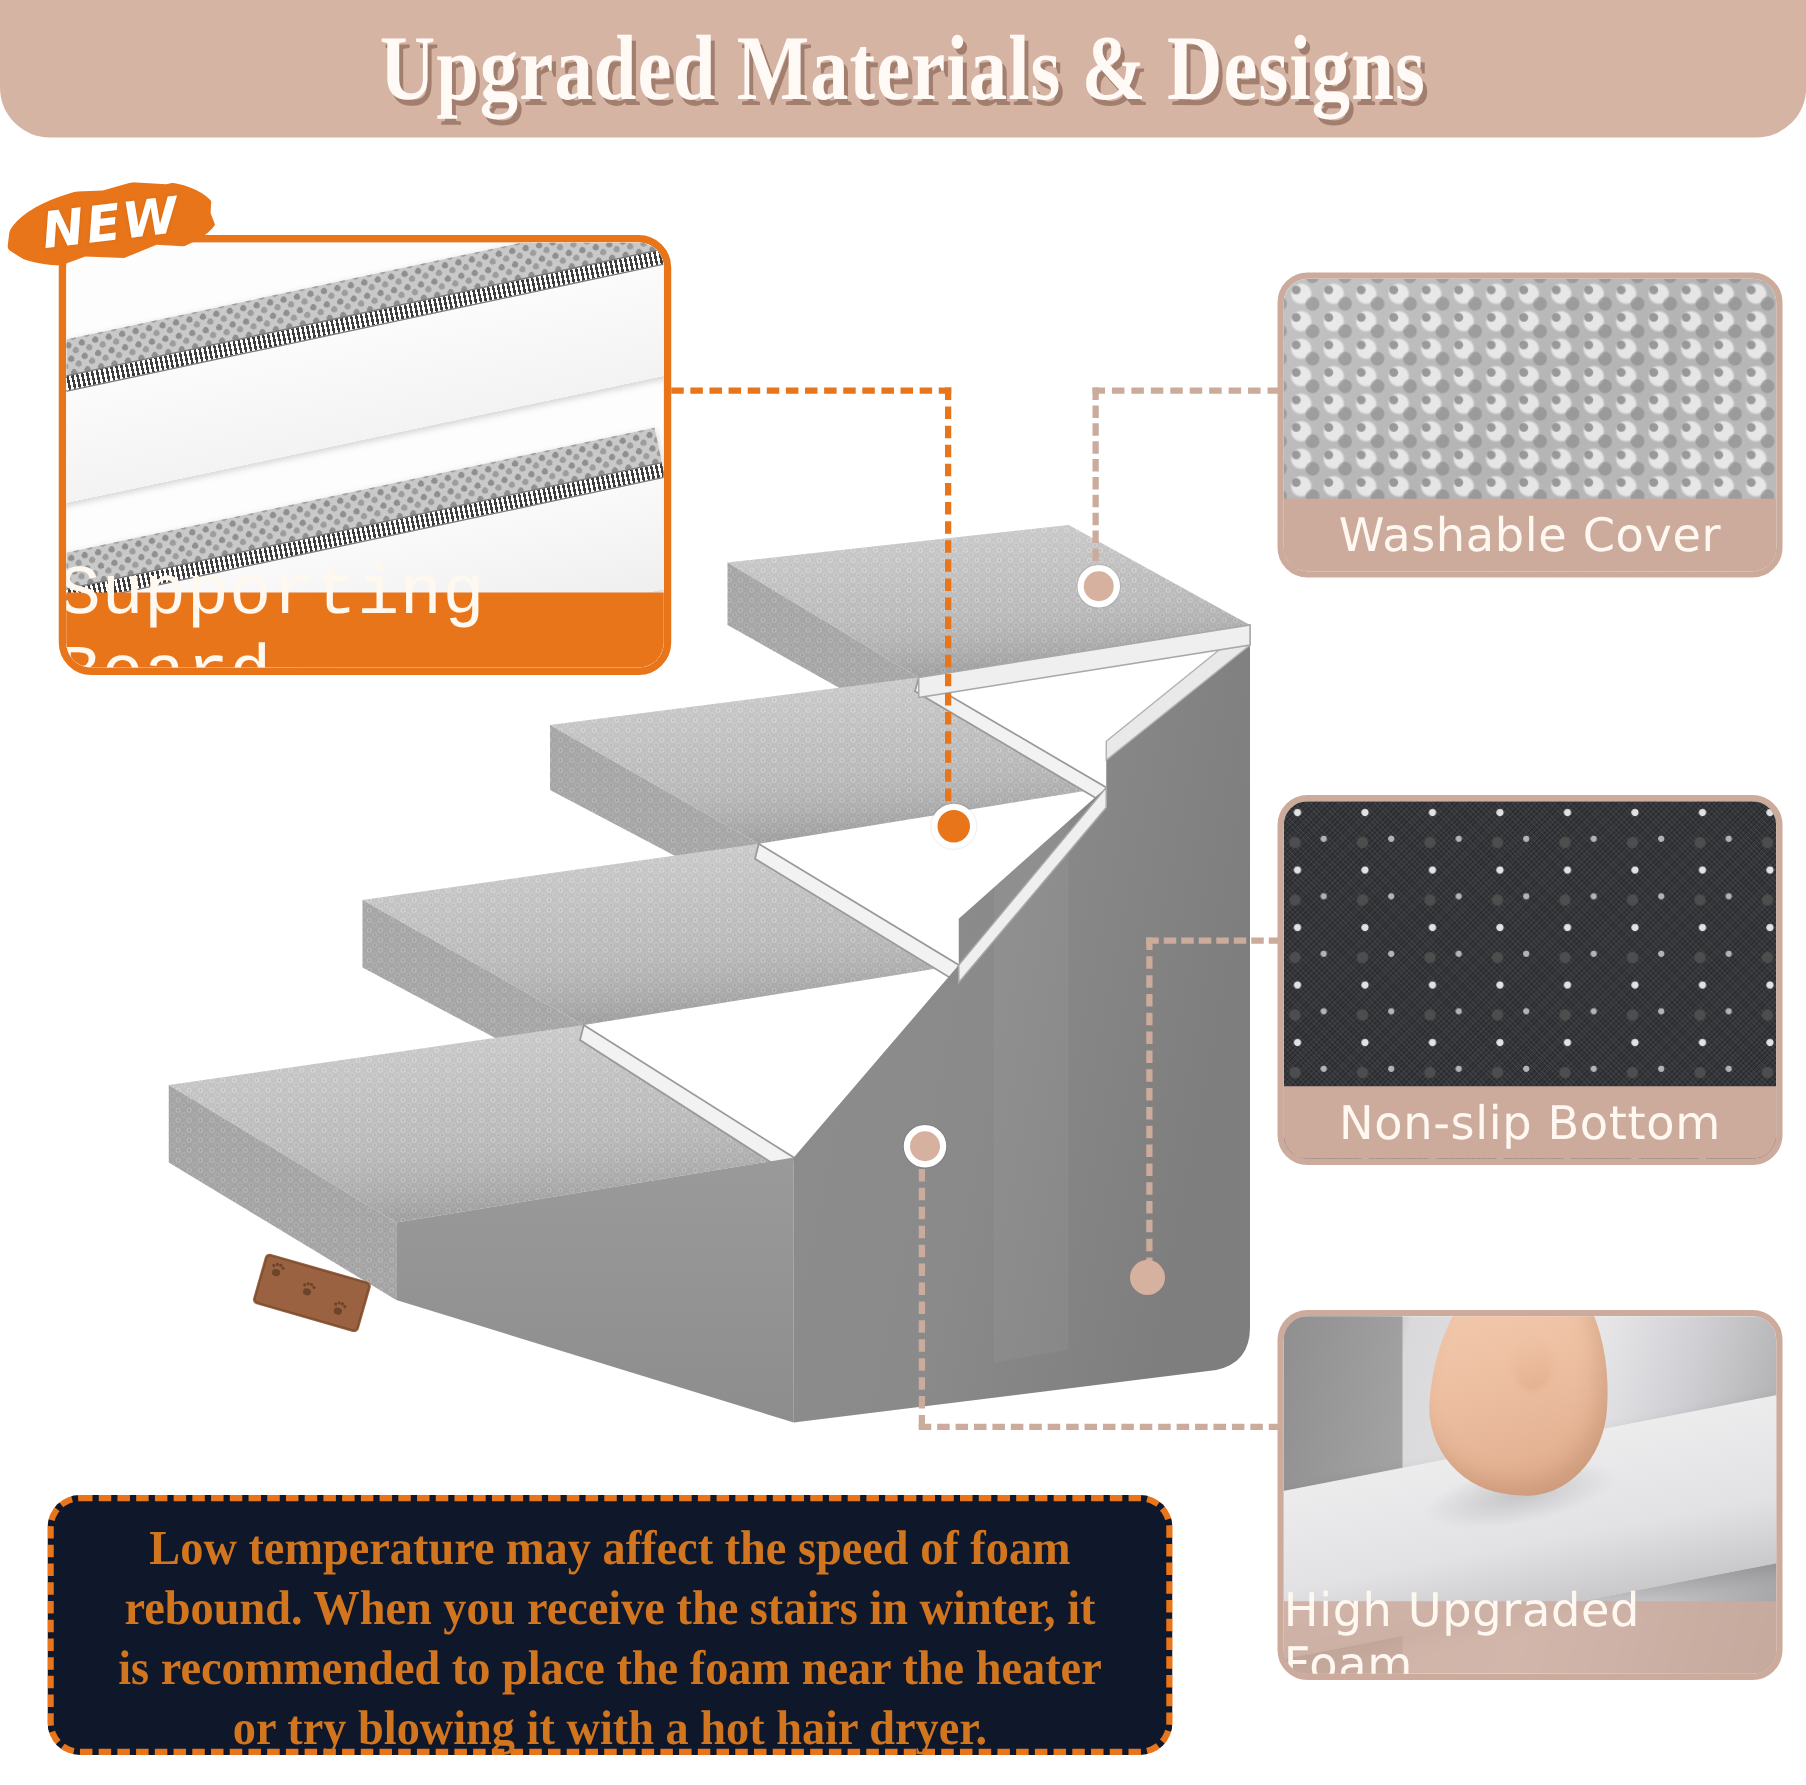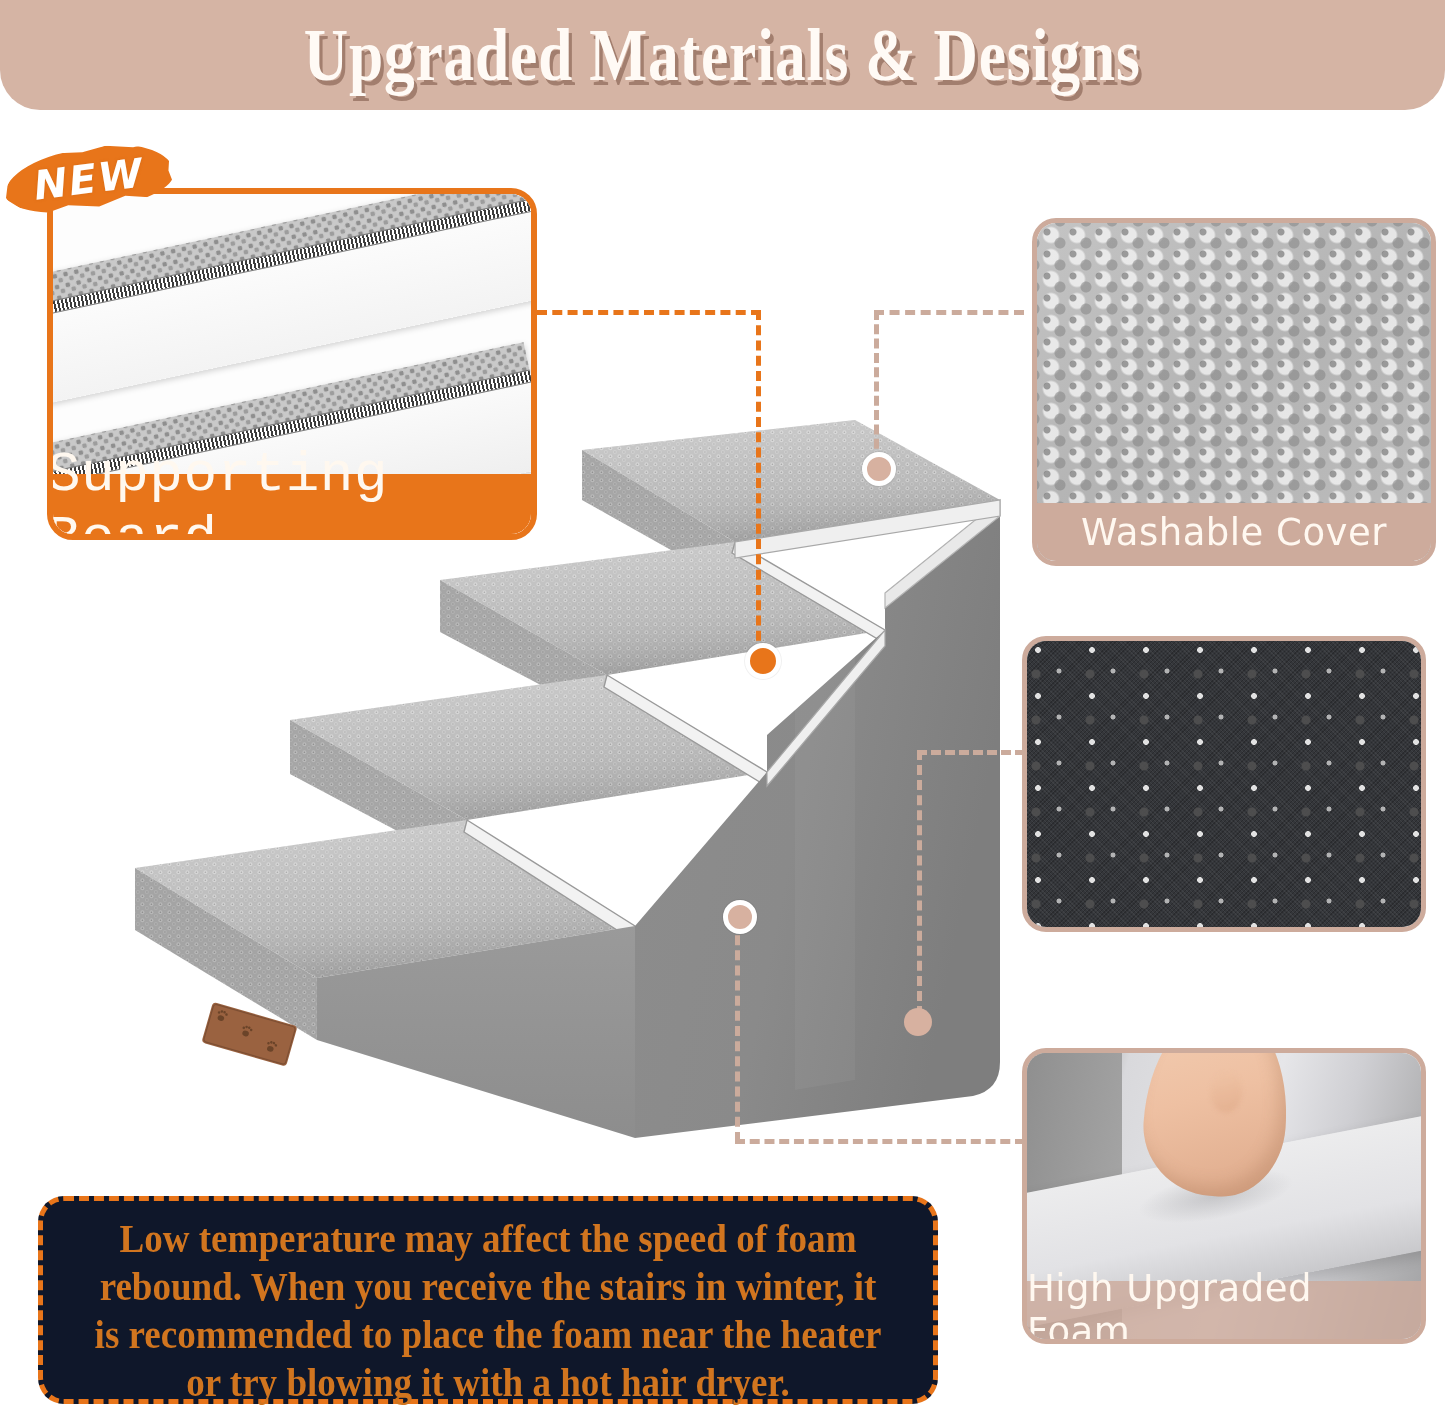--- a/index.html
+++ b/index.html
@@ -108,21 +108,21 @@
     position:absolute;left:0;right:0;bottom:0;height:58px;
     background:#cdab9c;display:flex;align-items:center;justify-content:center;
   }
   .rc-label.translucent{background:rgba(205,171,156,.82);}
   .rc-label span{
     font-size:37px;color:#fff8f0;letter-spacing:.5px;
     font-family:"DejaVu Sans",sans-serif;
   }
 
   
-  .rc1{top:218px;height:348px;margin-left:10px;}
+  .rc1{top:218px;height:244px;}
   .tex-cover{
     position:absolute;inset:0;
     background:
       radial-gradient(circle at 10px 9px,rgba(90,90,90,.55) 3px,transparent 4px) 0 0/26px 22px,
       radial-gradient(circle at 10px 9px,rgba(120,120,120,.45) 5px,transparent 6px) 13px 11px/26px 22px,
       radial-gradient(circle at 14px 12px,rgba(255,255,255,.65) 7px,transparent 9px) 0 0/26px 22px,
       linear-gradient(145deg,#c4c4c4 0%,#b4b4b4 50%,#bdbdbd 100%);
   }
 
   
@@ -236,20 +236,23 @@
 
 <div class="rc rc1">
   <div class="rc-photo tex-cover"></div>
   <div class="rc-label">
     <span>Washable Cover</span>
   </div>
 </div>
 
 <div class="rc rc2">
   <div class="rc-photo tex-nonslip"></div>
+  <div class="rc-label">
+    <span>Non-slip Bottom</span>
+  </div>
 </div>
 
 <div class="rc rc3">
   <div class="rc-photo">
     <div class="foam-bg"></div>
     <div class="foam-wall"></div>
     <div class="foam-step"></div>
     <div class="foam-dent"></div>
     <div class="hand">
       <div class="hand-knuckle"></div>

